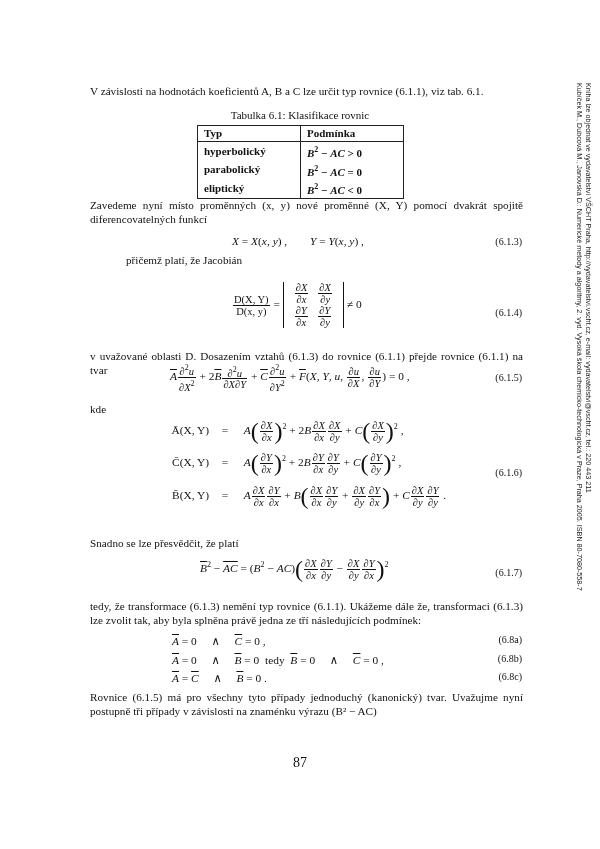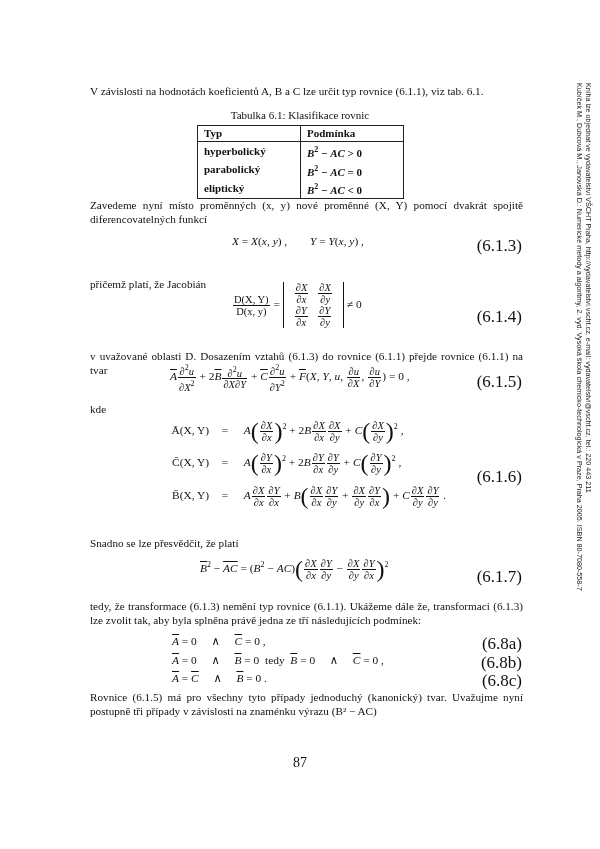--- a/index.html
+++ b/index.html
@@ -1,20 +1,20 @@
 <!DOCTYPE html>
 <html><head>
 <meta charset="utf-8">
 <style>
   html, body { margin:0; padding:0; background:#fff; }
   body { width:600px; height:849px; position:relative; overflow:hidden;
          font-family:"Liberation Serif","DejaVu Serif",serif; color:#111; }
   .para { position:absolute; left:90px; width:433px; font-size:11.2px; line-height:14px; text-align:justify; }
   .eq { position:absolute; font-size:11.4px; white-space:nowrap; font-family:"Liberation Serif","DejaVu Serif",serif; }
-  .eqno { position:absolute; right:78px; font-size:17px; white-space:nowrap; }
+  .eqno { position:absolute; right:78px; font-size:10px; white-space:nowrap; }
   i { font-style:italic; }
   .frac { display:inline-block; vertical-align:middle; text-align:center; margin:0 1px; }
   .frac > span { display:block; padding:0 1px; line-height:11px; font-size:10.5px; }
   .frac > span.num { border-bottom:0.8px solid #111; }
   .bigp { font-size:24px; vertical-align:middle; line-height:1; font-weight:lighter; }
   .sup { font-size:8px; vertical-align:super; }
   .bar { text-decoration:overline; }
   table.cls { position:absolute; left:197px; top:125px; border-collapse:collapse; font-size:11px; }
   table.cls td { padding:0 6px; height:15px; line-height:15px; }
   table.cls { border:0.8px solid #222;font-weight:bold; }
@@ -64,21 +64,21 @@
 </tbody>
   </table>
 
 <div class="para" style="top:198px;">Zavedeme nyní místo proměnných (x, y) nové proměnné (X, Y) pomocí dvakrát spojitě diferencovatelných funkcí</div>
 
 <div class="eq" style="left:232px; top:235px;">
   <i>X</i> = <i>X</i>(<i>x</i>, <i>y</i>) ,&nbsp;&nbsp;&nbsp;&nbsp;&nbsp;&nbsp;&nbsp;&nbsp;<i>Y</i> = <i>Y</i>(<i>x</i>, <i>y</i>) ,
 </div>
 <div class="eqno" style="top:236px;">(6.1.3)</div>
 
-<div class="para" style="top:277px;">přičemž platí, že Jacobián</div>
+<div class="para" style="top:253px;margin-left:36px;">přičemž platí, že Jacobián</div>
 
 <div class="eq" style="left:232px; top:282px;">
   <span class="frac" style="vertical-align:middle;">
     <span class="num">D(X, Y)</span>
     <span>D(x, y)</span>
   </span>
   =
   <span class="det">
     <table>
       <tbody>

